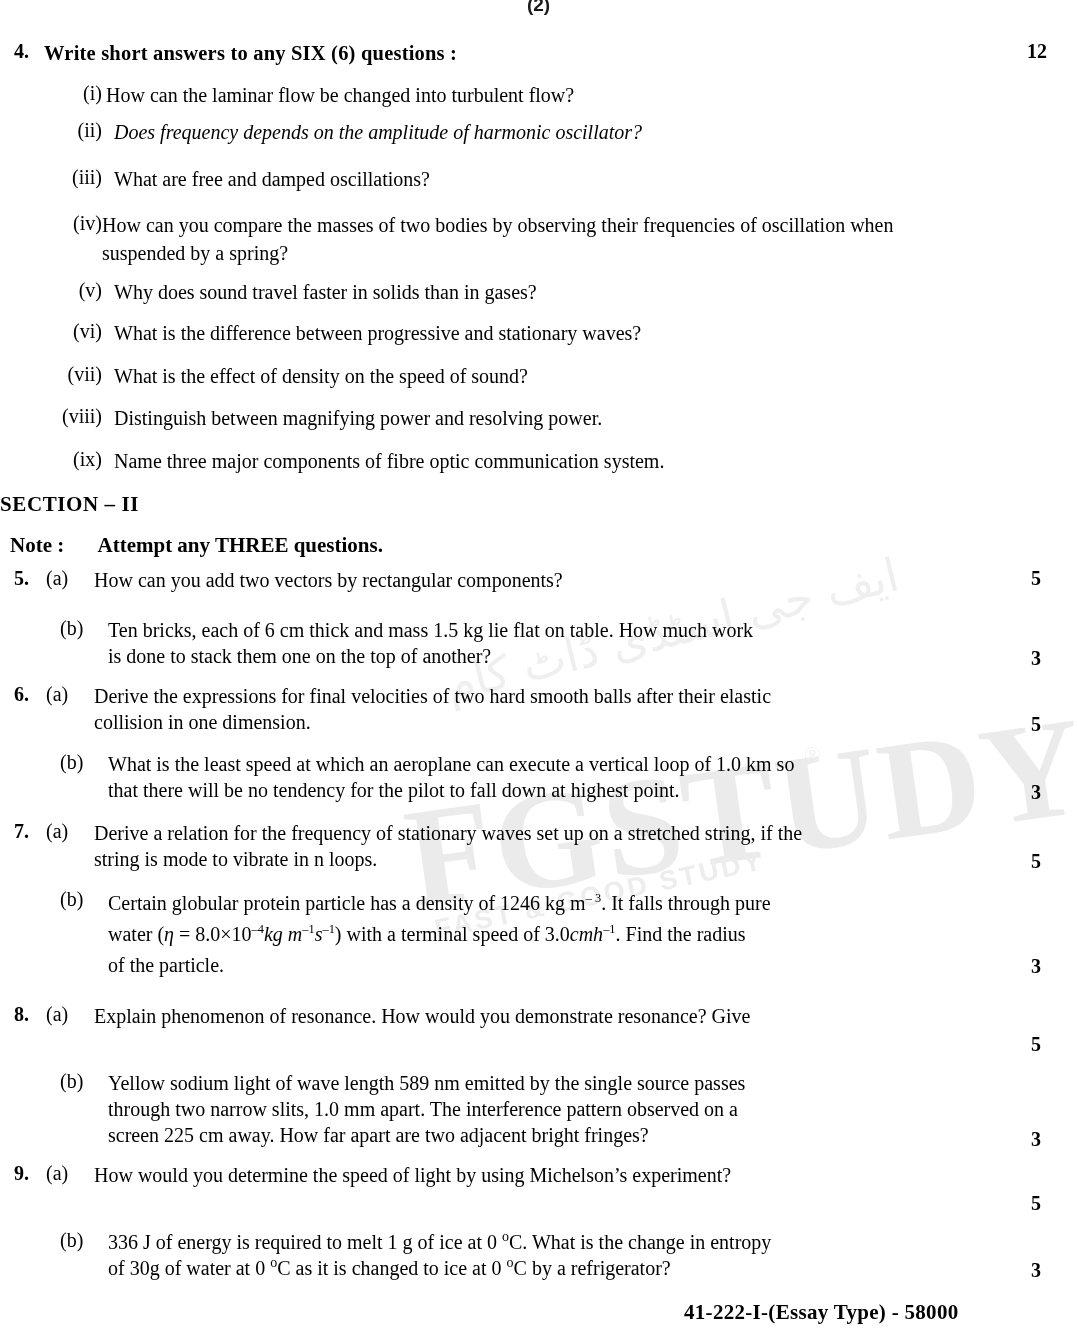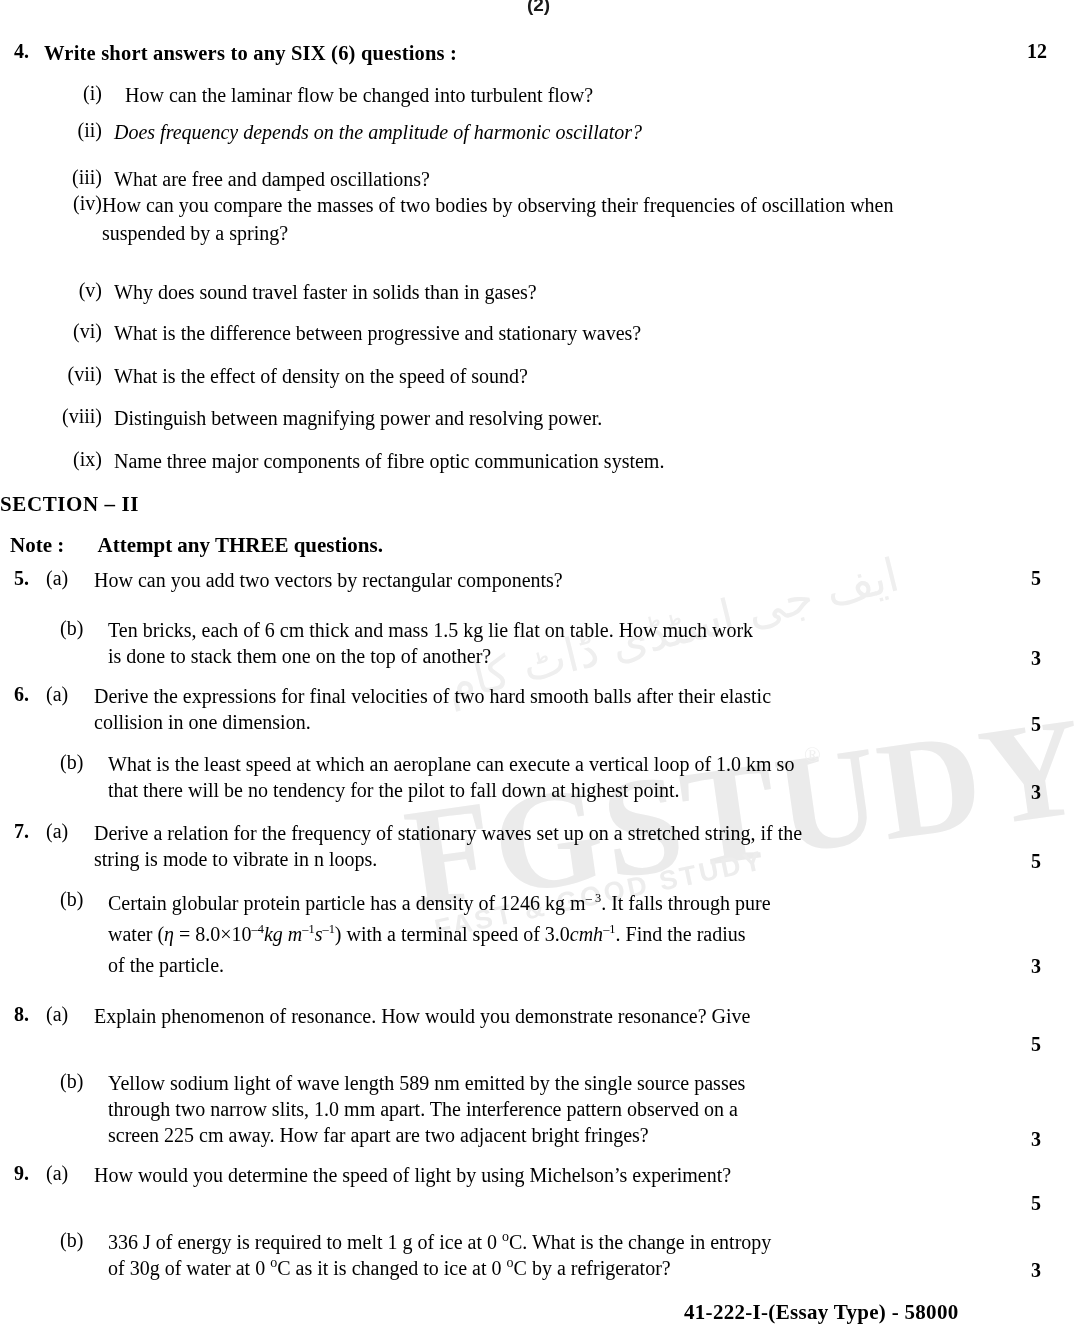--- a/index.html
+++ b/index.html
@@ -180,34 +180,34 @@
     <div class="pageno">(2)</div>
 
     <div class="row" style="left:14px; top:40px; width:960px;">
       <span class="qnum" style="width:30px;">4.</span>
       <span class="qtext bold-head">Write short answers to any SIX (6) questions :</span>
     </div>
     <div class="marks" style="left:1027px; top:40px;">12</div>
 
     <div class="row" style="left:40px; top:82px; width:930px;">
       <span class="rnum" style="width:62px;">(i)</span>
-      <span class="qtext" style="margin-left:23px;">How can the laminar flow be changed into turbulent flow?</span>
+      <span class="qtext" style="margin-left:4px;">How can the laminar flow be changed into turbulent flow?</span>
     </div>
 
     <div class="row" style="left:40px; top:119px; width:930px;">
       <span class="rnum" style="width:62px;">(ii)</span>
       <span class="qtext" style="margin-left:12px;font-style:italic;">Does frequency depends on the amplitude of harmonic oscillator?</span>
     </div>
 
     <div class="row" style="left:40px; top:166px; width:930px;">
       <span class="rnum" style="width:62px;">(iii)</span>
       <span class="qtext" style="margin-left:12px;">What are free and damped oscillations?</span>
     </div>
 
-    <div class="row" style="left:40px; top:192px; width:890px;">
+    <div class="row" style="left:40px; top:212px; width:890px;">
       <span class="rnum" style="width:62px;">(iv)</span>
       <span class="qtext" style="margin-left:0; line-height:1.38;">How can you compare the masses of two bodies by observing their frequencies of oscillation when suspended by a spring?</span>
     </div>
 
     <div class="row" style="left:40px; top:279px; width:930px;">
       <span class="rnum" style="width:62px;">(v)</span>
       <span class="qtext" style="margin-left:12px;">Why does sound travel faster in solids than in gases?</span>
     </div>
 
     <div class="row" style="left:40px; top:320px; width:930px;">

